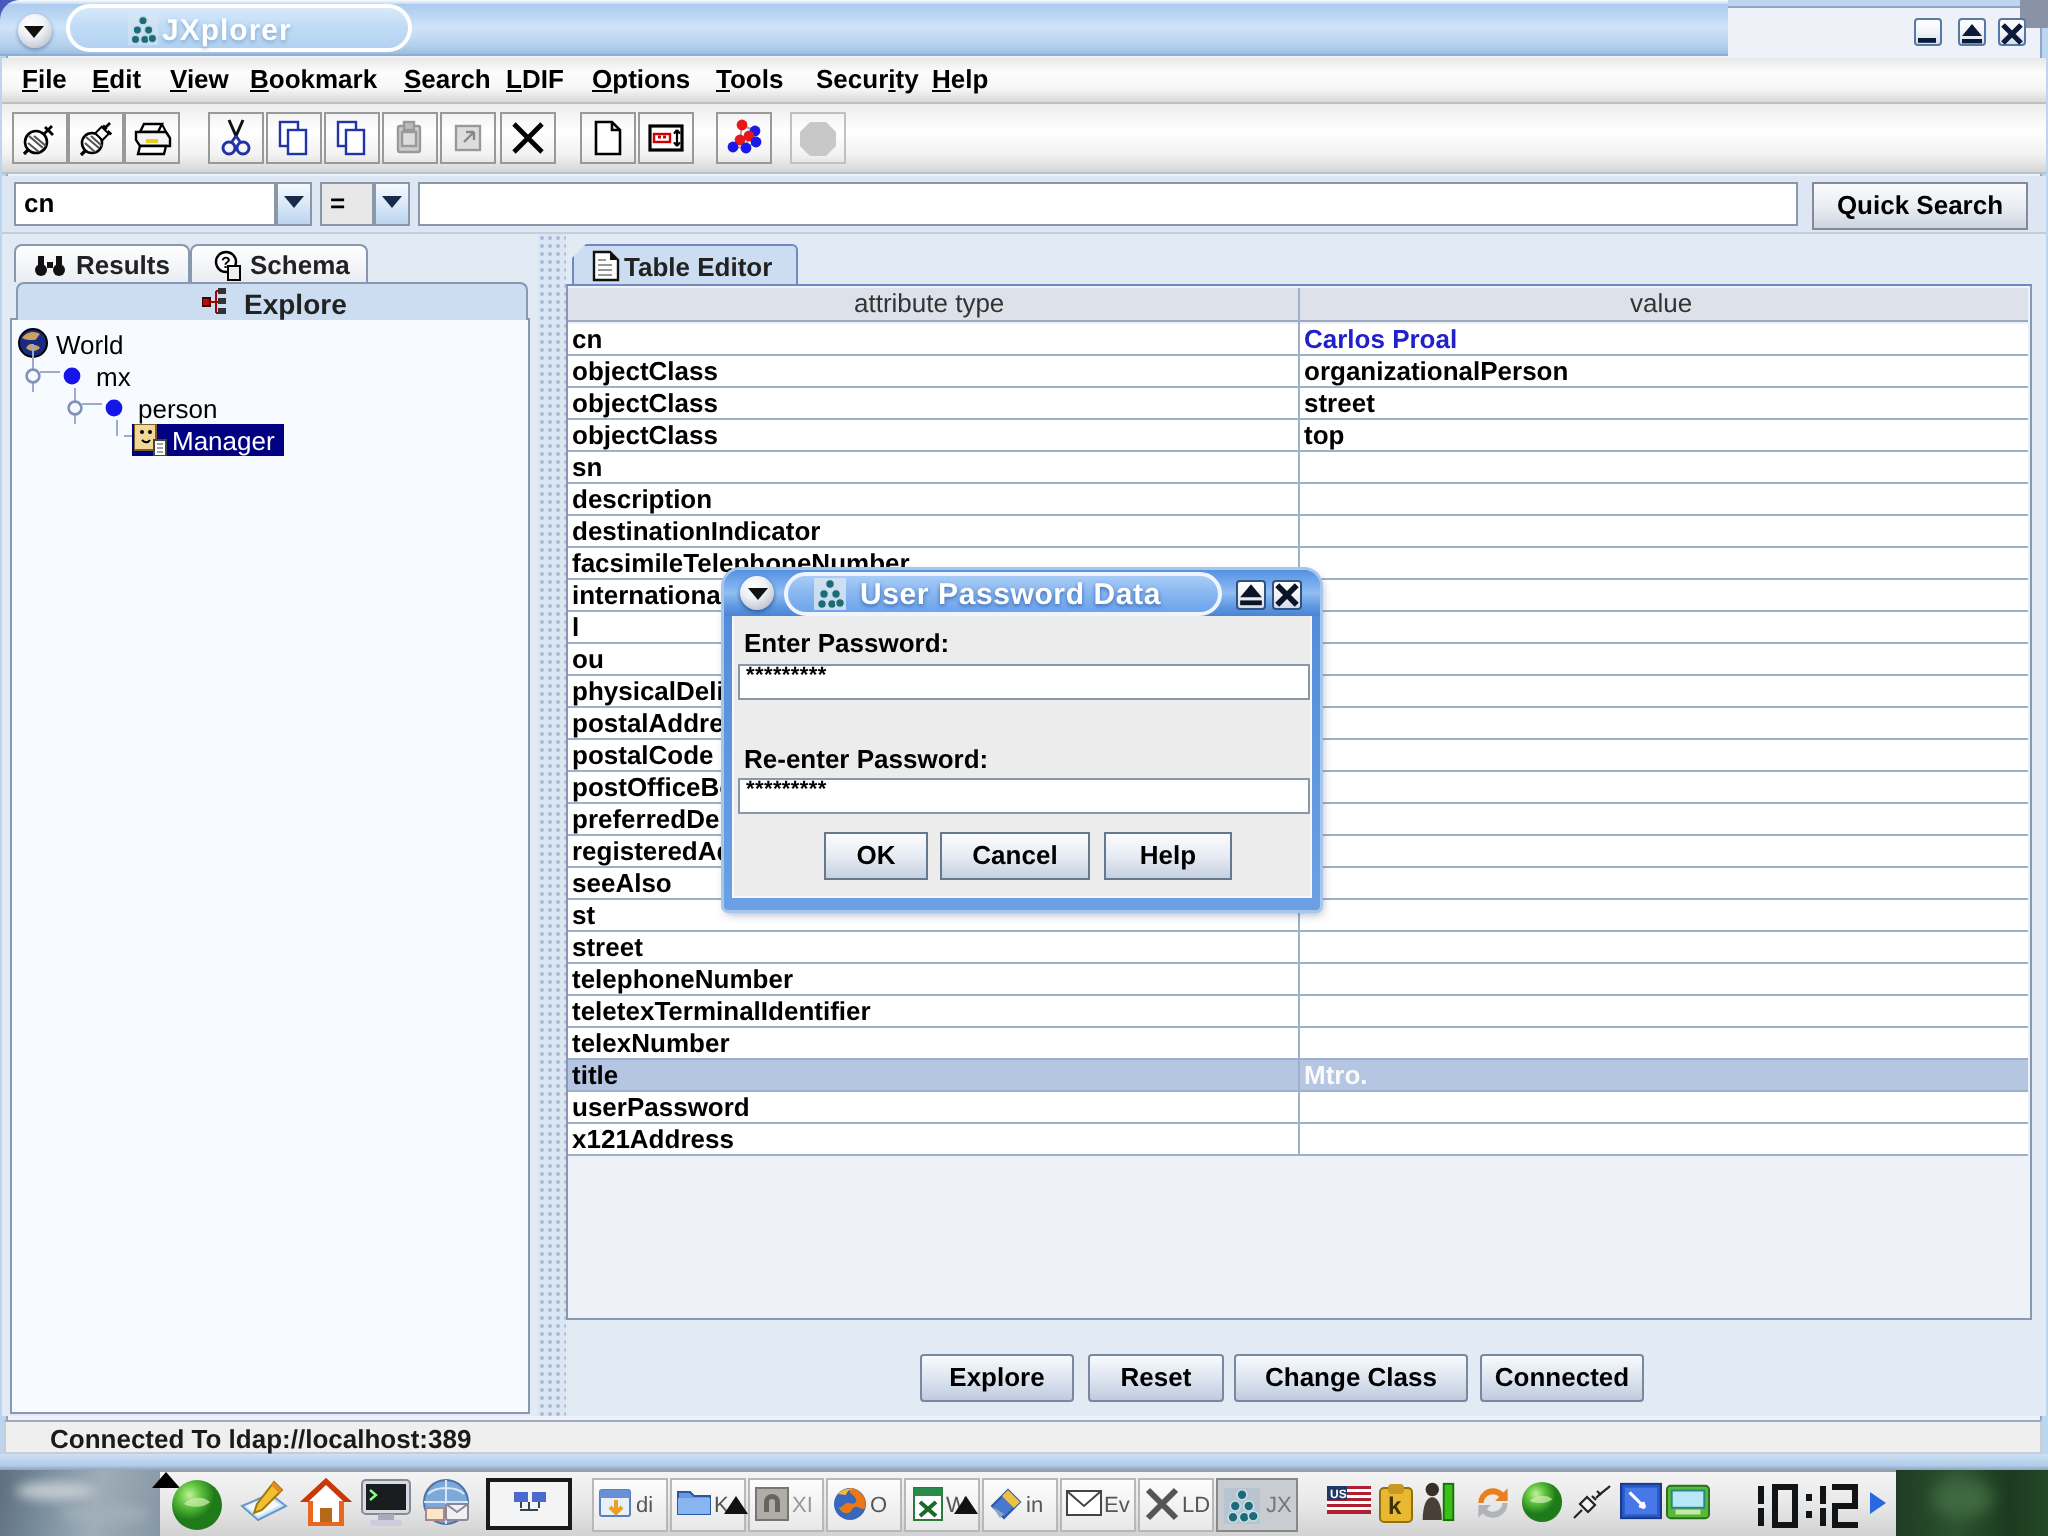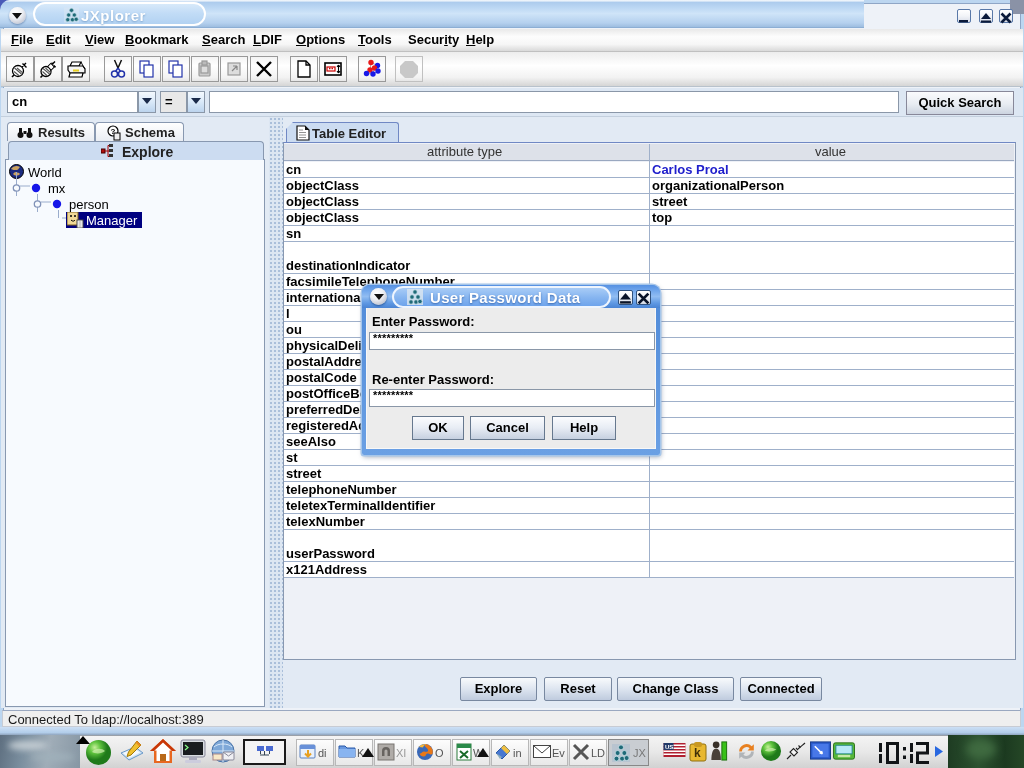--- a/index.html
+++ b/index.html
@@ -71,21 +71,21 @@
 .row .at{position:absolute;left:2px;top:0}
 .row .vl{position:absolute;left:368px;top:0}
 #vline{position:absolute;left:365px;top:1px;width:1px;height:434px;background:#9fb0ca}
 
 #bbar{left:282px;top:560px;width:733px;height:28px}
 .bbtn{position:absolute;top:0;height:24px;border:1px solid #7888a0;border-radius:2px;
  background:linear-gradient(180deg,#f8fafc 0%,#dde5f0 50%,#bfcbde 100%);
  font-size:13px;font-weight:bold;text-align:center;line-height:22px}
 
 #status{left:2px;top:710px;width:1019px;height:17px;background:#efefef;border:1px solid #c8ccd4;border-top-color:#9aa8c0;
- font-size:13px;font-weight:normal;color:#1a1a1a;line-height:17px;padding-left:5px}
+ font-size:13px;font-weight:bold;color:#1a1a1a;line-height:17px;padding-left:22px}
 
 #dlg{left:362px;top:285px;width:298px;height:170px;z-index:50;border-radius:8px 8px 2px 2px;
  background:linear-gradient(180deg,#4f8ad8,#6ba0e4);box-shadow:0 0 0 1.5px #a6c6ea, 1px 2px 5px rgba(20,40,80,.4)}
 #dtitle{left:0;top:0;width:298px;height:23px;border-radius:8px 8px 0 0;
  background:linear-gradient(180deg,#5590e2 0%,#78acee 30%,#91bdf2 50%,#5d97e2 80%,#4a84d4 100%)}
 #droubtn{left:8px;top:3px;width:17px;height:17px;border-radius:50%;
  background:radial-gradient(circle at 40% 30%,#ffffff 0%,#eef0f4 40%,#c4c8d4 75%,#8494b4 100%);box-shadow:0 1px 2px #2a5a9a}
 #droubtn:after{content:"";position:absolute;left:4px;top:6px;border-left:5px solid transparent;border-right:5px solid transparent;border-top:6px solid #111}
 #dpill{left:30px;top:1px;width:219px;height:22px;border-radius:12px;
  background:linear-gradient(180deg,#a8ccf6 0%,#85b4f0 55%,#6ea4ec 100%);
@@ -367,20 +367,23 @@
             <span class="at">objectClass</span>
             <span class="vl">street</span>
           </div>
         <div class="row" style="top:48px">
             <span class="at">objectClass</span>
             <span class="vl">top</span>
           </div>
         <div class="row" style="top:64px">
             <span class="at">sn</span>
           </div>
+        <div class="row" style="top:80px">
+            <span class="at">description</span>
+          </div>
         <div class="row" style="top:96px">
             <span class="at">destinationIndicator</span>
           </div>
         <div class="row" style="top:112px">
             <span class="at">facsimileTelephoneNumber</span>
           </div>
         <div class="row" style="top:128px">
             <span class="at">internationaliSDNNumber</span>
           </div>
         <div class="row" style="top:144px">
@@ -417,20 +420,24 @@
             <span class="at">street</span>
           </div>
         <div class="row" style="top:320px">
             <span class="at">telephoneNumber</span>
           </div>
         <div class="row" style="top:336px">
             <span class="at">teletexTerminalIdentifier</span>
           </div>
         <div class="row" style="top:352px">
             <span class="at">telexNumber</span>
+          </div>
+        <div class="row" style="top:368px;background:#b5c6e2">
+            <span class="at">title</span>
+            <span class="vl" style="color:#fafafa">Mtro.</span>
           </div>
         <div class="row" style="top:384px">
             <span class="at">userPassword</span>
           </div>
         <div class="row" style="top:400px">
             <span class="at">x121Address</span>
           </div>
       </div>
       <div class="ab" id="vline"></div>
     </div>

